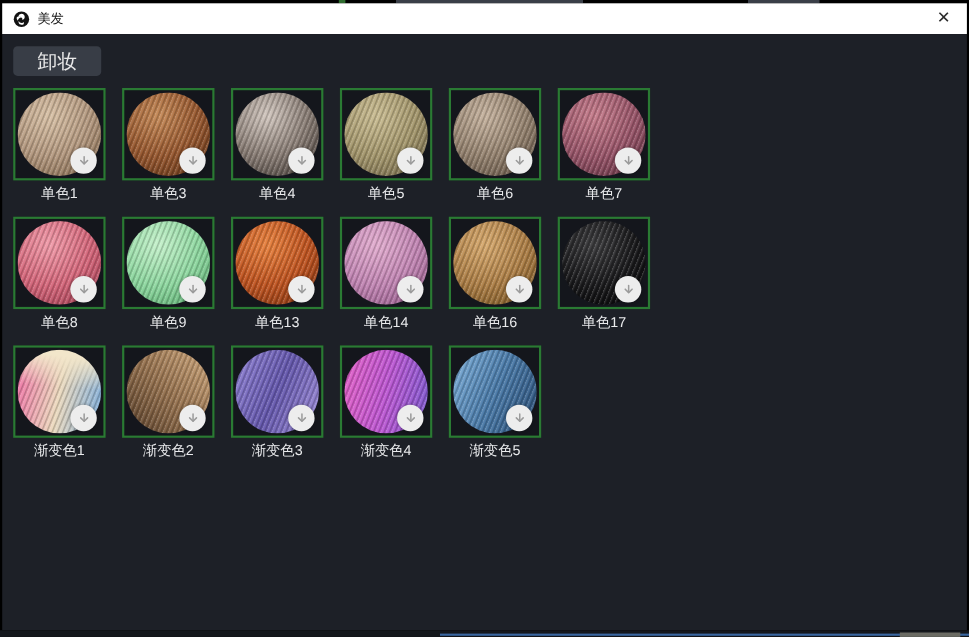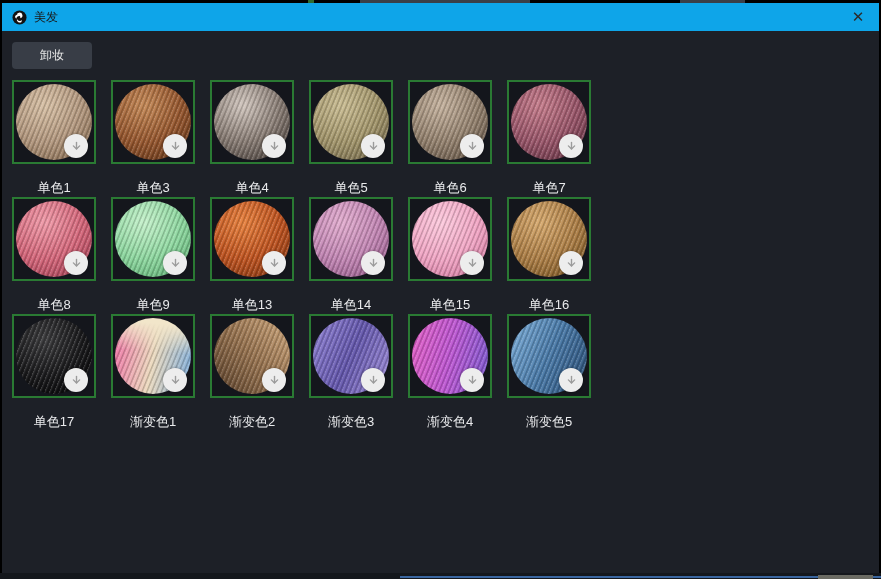--- a/index.html
+++ b/index.html
@@ -6,39 +6,39 @@
   html,body { width:881px; height:579px; overflow:hidden; background:#000; }
   body { font-family:"Liberation Sans","DejaVu Sans",sans-serif; }
 
   .window { position:relative; width:881px; height:579px; background:#000; }
 
   
   .frag { position:absolute; }
 
   .titlebar {
     position:absolute; top:3px; left:2px; right:2px; height:28px;
-    background:#0ea5e9; display:flex; align-items:center; padding:0 10px;
+    background:#ffffff; display:flex; align-items:center; padding:0 10px;
   }
   .titlebar .app-icon { width:15px; height:15px; margin-right:7px; flex:0 0 auto; }
   .titlebar .title { font-size:12px; color:#1a1a1a; }
   .close-btn {
     position:absolute; right:4px; top:0; width:34px; height:28px;
     background:transparent; border:0; font-size:15px; color:#2b2b2b;
     cursor:pointer; line-height:28px; text-align:center;
   }
 
   .content {
     position:absolute; top:31px; left:2px; right:2px; bottom:6px;
     background:#1d2027;
   }
 
   .remove-btn {
     position:absolute; left:10px; top:11px; width:80px; height:27px;
     background:#383d46; color:#e8e8e8; border:0; border-radius:4px;
-    font-size:12px; cursor:pointer;
+    font-size:18px; cursor:pointer;
     font-family:"Liberation Sans","DejaVu Sans",sans-serif;
   }
 
   .grid {
     position:absolute; left:10px; top:49px;
     display:grid; grid-template-columns:repeat(6,84px);
     column-gap:15px; grid-auto-rows:117px;
   }
   .cell { width:84px; }
   .tile {
@@ -50,21 +50,21 @@
     border-radius:50%;
   }
   .dl-badge {
     position:absolute; right:6px; bottom:4px; width:24px; height:24px;
     border-radius:50%; background:#ededed; display:flex;
     align-items:center; justify-content:center; cursor:pointer;
     box-shadow:0 0 3px rgba(0,0,0,0.35);
   }
   .dl-badge svg { width:15px; height:15px; }
   .cell .label {
-    margin-top:15px; text-align:center; font-size:13px; line-height:17px;
+    margin-top:3px; text-align:center; font-size:13px; line-height:17px;
     color:#e9eaec;
   }
 
   .bottom-strip {
     position:absolute; left:0; right:0; bottom:0; height:6px; background:#14171c;
   }
   .bottom-strip .blue-line { position:absolute; left:400px; right:0; bottom:1px; height:2px; background:#3a66a0; }
   .bottom-strip .corner-frag { position:absolute; right:8px; bottom:0; width:55px; height:4px; background:#6b6b63; }
 </style>
 </head>
@@ -219,32 +219,20 @@
       <div class="dl-badge">
         <svg viewBox="0 0 24 24" fill="none" stroke="#9b9b9b" stroke-width="2.2" stroke-linecap="round" stroke-linejoin="round">
           <path d="M12 5.5v10"></path>
                 <path d="M7 11l5 5 5-5"></path>
         </svg>
       </div>
     </div>
     <div class="label">单色14</div>
   </div>
 
-  <div class="cell">
-    <div class="tile">
-      <div class="swatch" style="background: repeating-linear-gradient(112deg, rgba(255, 255, 255, 0.2) 0px, rgba(255, 255, 255, 0.08) 1px, rgba(0, 0, 0, 0) 2px, rgba(0, 0, 0, 0.22) 3px, rgba(0, 0, 0, 0) 4.5px), radial-gradient(circle at 38% 28%, rgb(252, 202, 221) 0%, rgb(241, 165, 196) 52%, rgb(202, 111, 151) 100%);"></div>
-      <div class="dl-badge">
-        <svg viewBox="0 0 24 24" fill="none" stroke="#9b9b9b" stroke-width="2.2" stroke-linecap="round" stroke-linejoin="round">
-          <path d="M12 5.5v10"></path>
-                <path d="M7 11l5 5 5-5"></path>
-        </svg>
-      </div>
-    </div>
-    <div class="label">单色15</div>
-  </div>
 
   <div class="cell">
     <div class="tile">
       <div class="swatch" style="background: repeating-linear-gradient(112deg, rgba(255, 255, 255, 0.2) 0px, rgba(255, 255, 255, 0.08) 1px, rgba(0, 0, 0, 0) 2px, rgba(0, 0, 0, 0.22) 3px, rgba(0, 0, 0, 0) 4.5px), radial-gradient(circle at 38% 28%, rgb(215, 170, 111) 0%, rgb(172, 126, 70) 52%, rgb(111, 78, 30) 100%);"></div>
       <div class="dl-badge">
         <svg viewBox="0 0 24 24" fill="none" stroke="#9b9b9b" stroke-width="2.2" stroke-linecap="round" stroke-linejoin="round">
           <path d="M12 5.5v10"></path>
                 <path d="M7 11l5 5 5-5"></path>
         </svg>
       </div>

